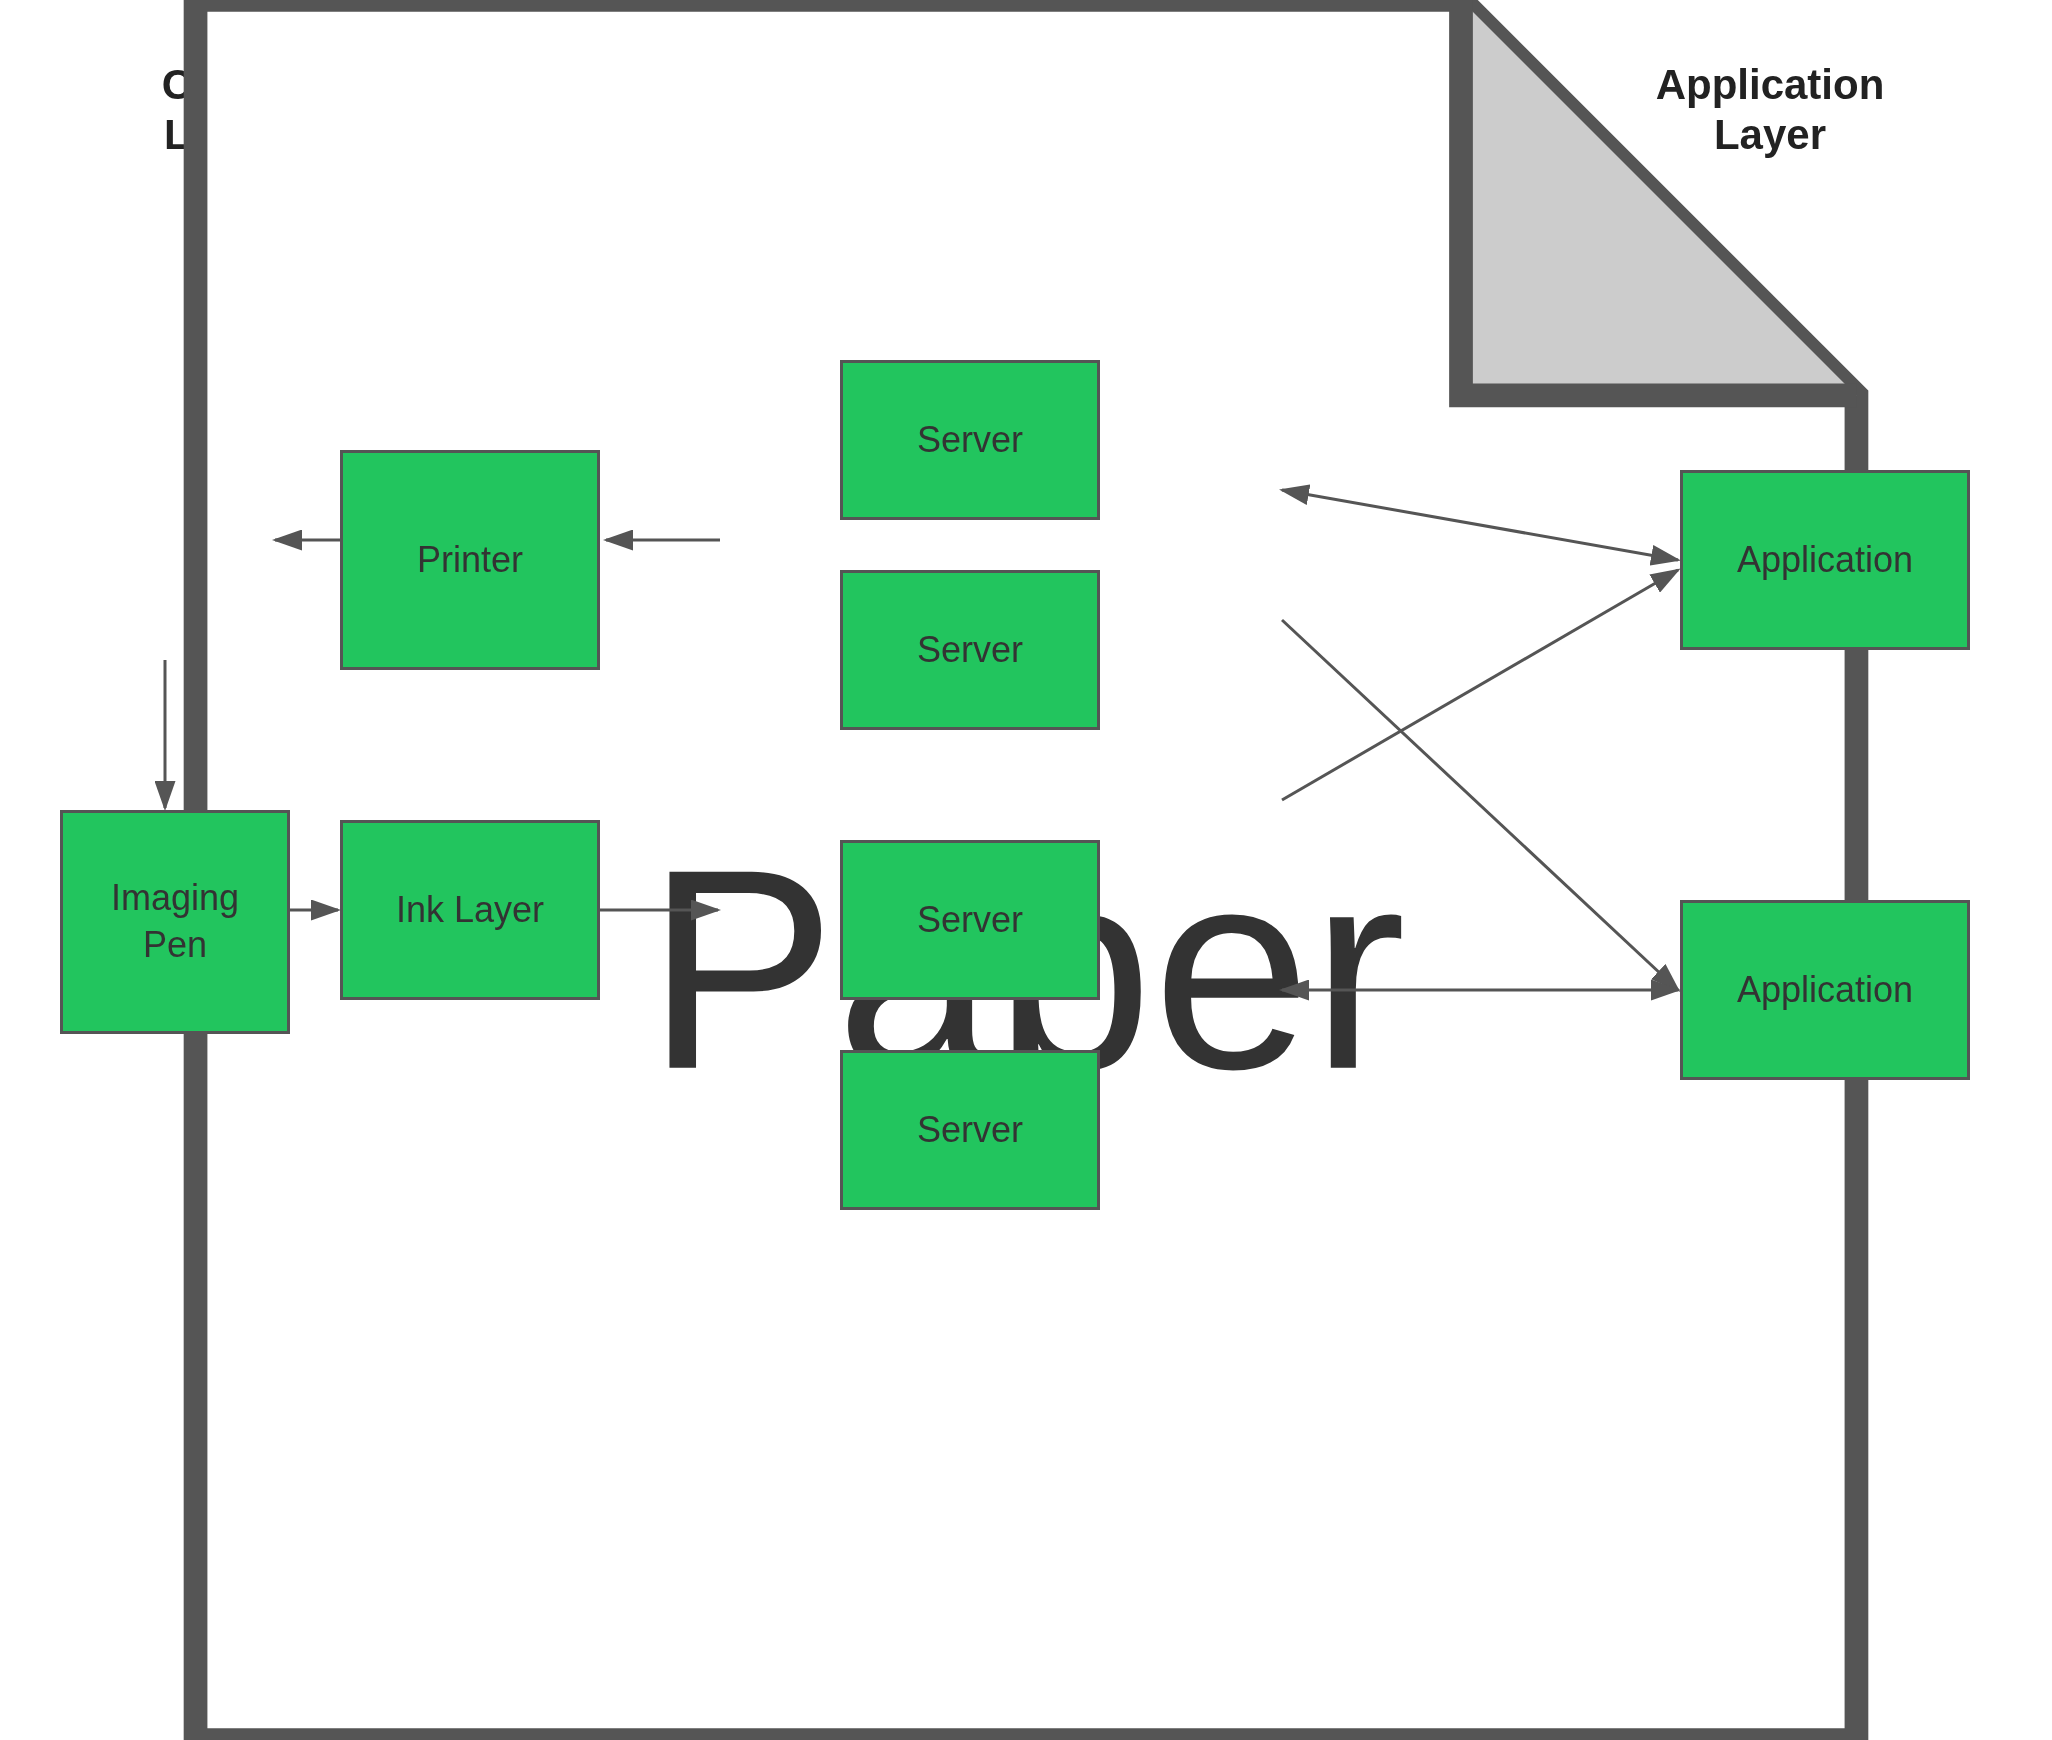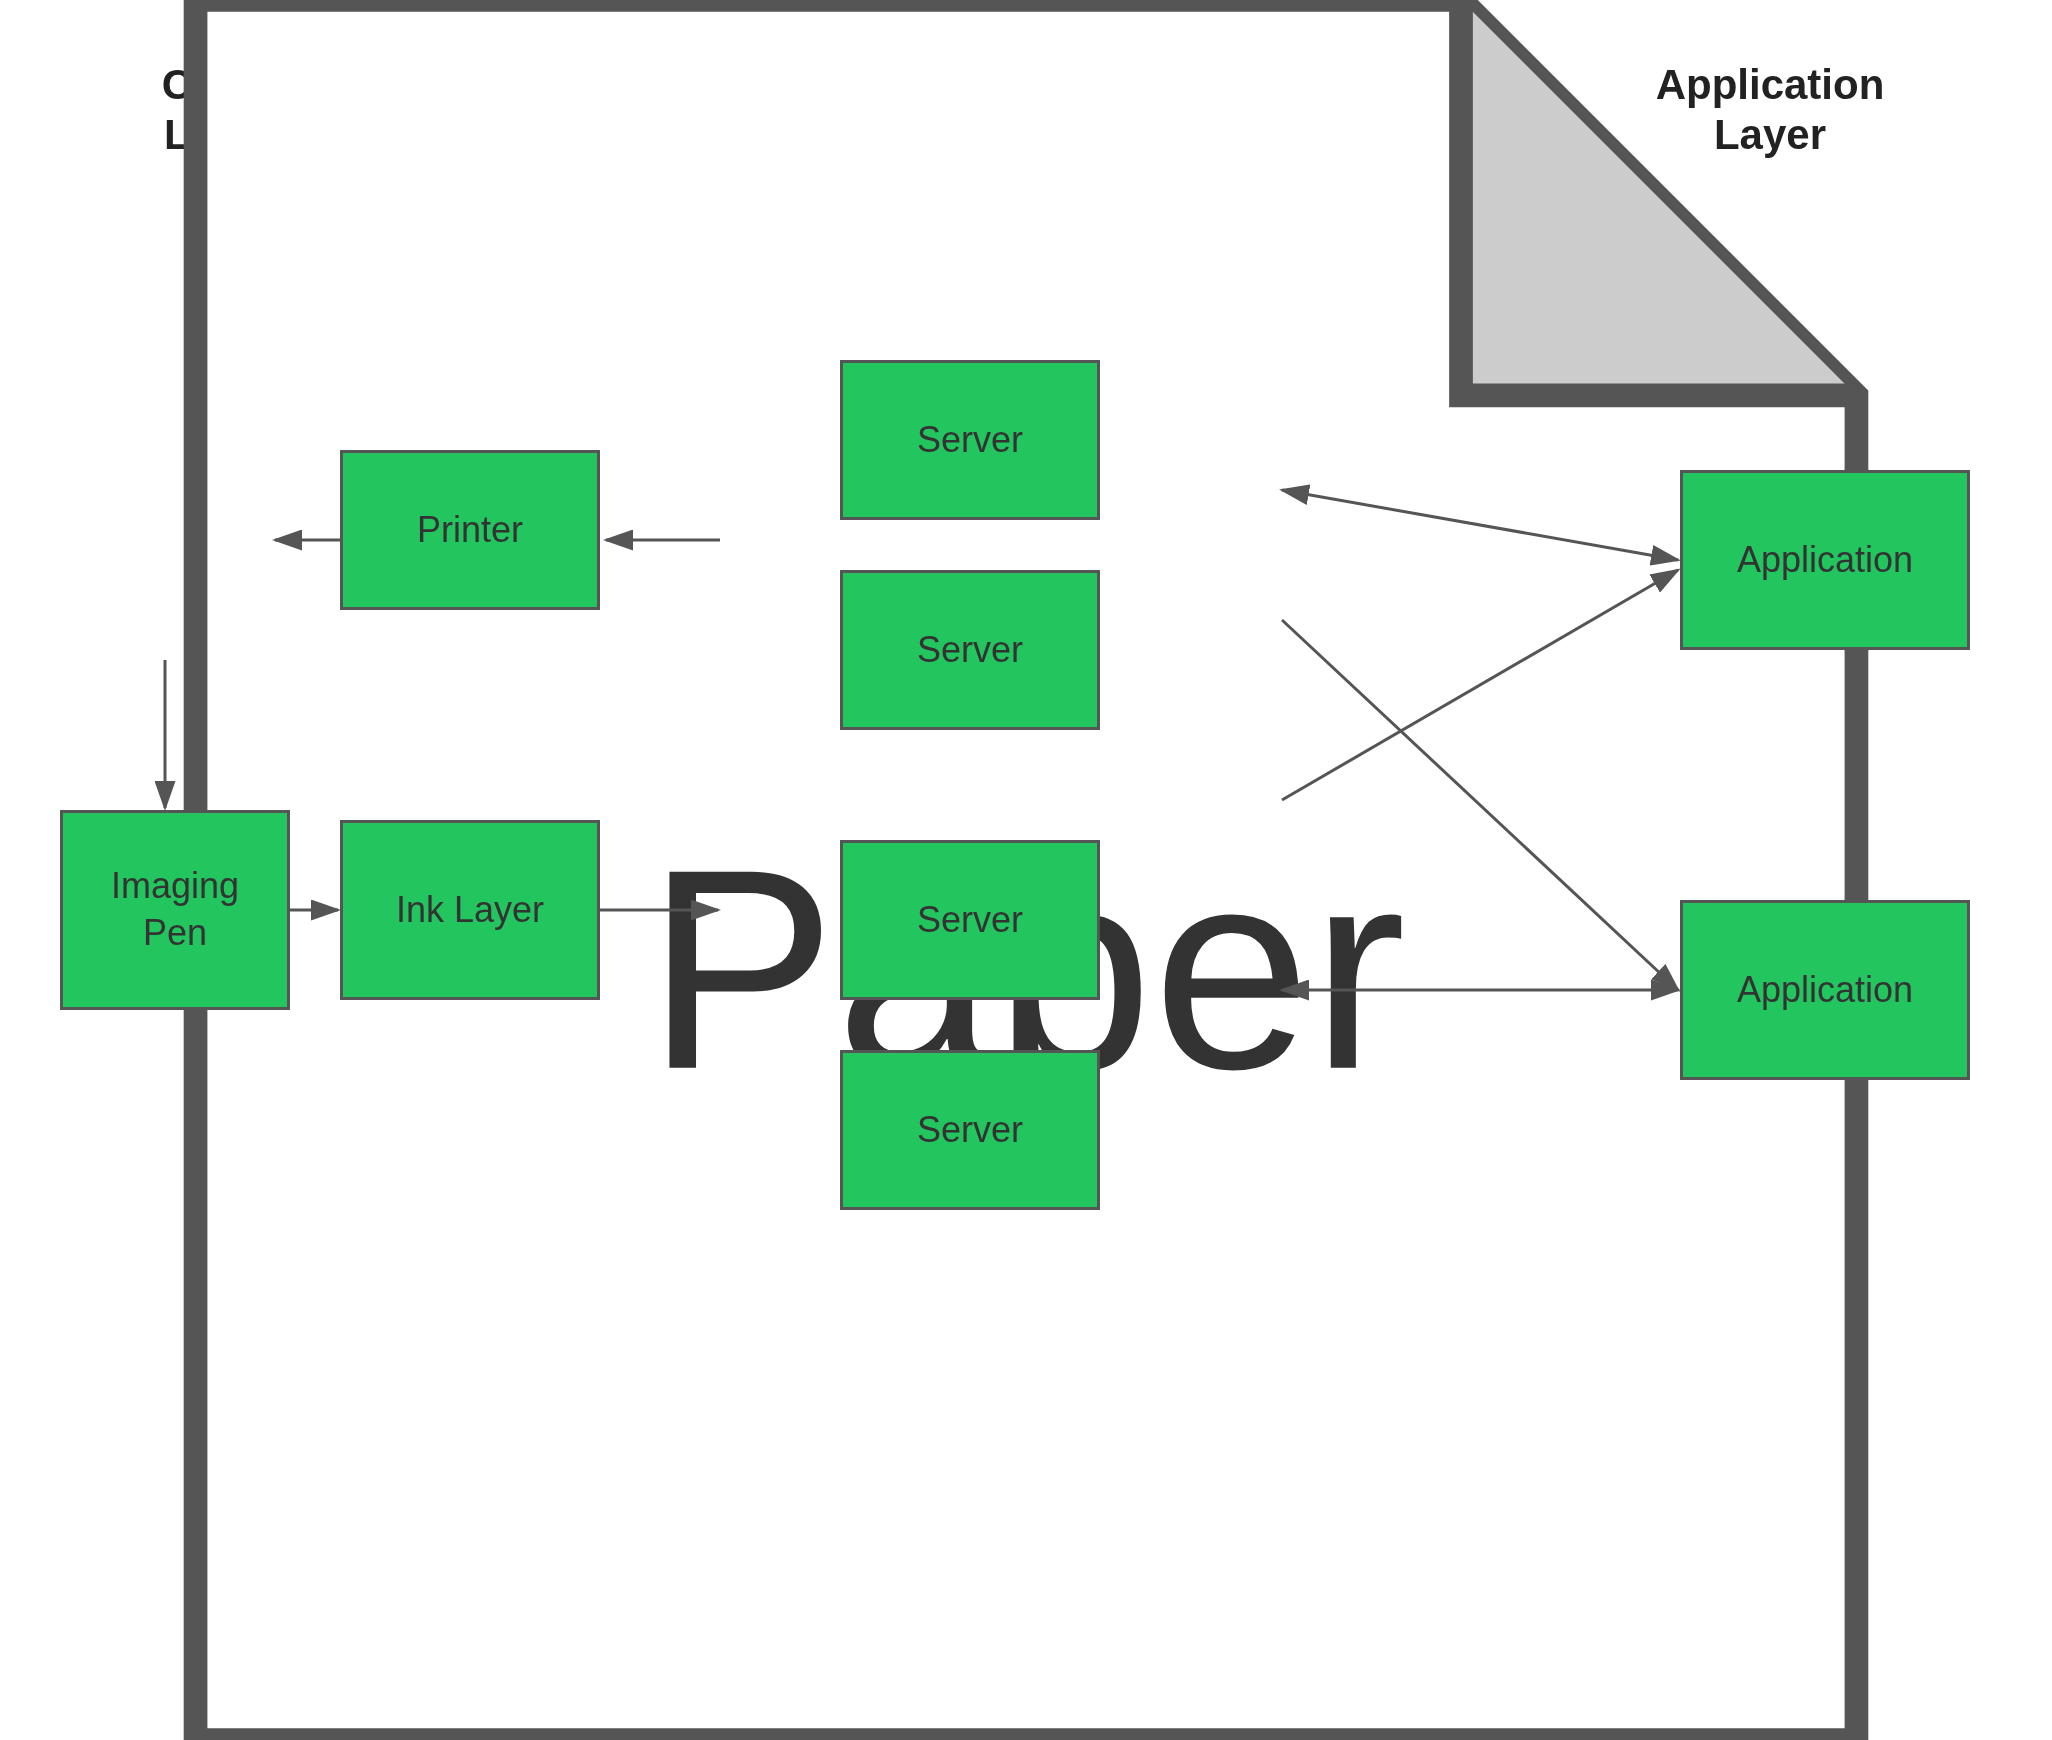--- a/index.html
+++ b/index.html
@@ -55,29 +55,29 @@
       height: 220px;
       border: none;
       background: transparent;
     }
 
     
     #box-printer {
       left: 340px;
       top: 450px;
       width: 260px;
-      height: 160px;
+      height: 220px;
     }
 
     
     #box-imaging-pen {
       left: 60px;
       top: 810px;
       width: 230px;
-      height: 200px;
+      height: 224px;
     }
 
     
     #box-ink-relay {
       left: 340px;
       top: 820px;
       width: 260px;
       height: 180px;
     }
 

